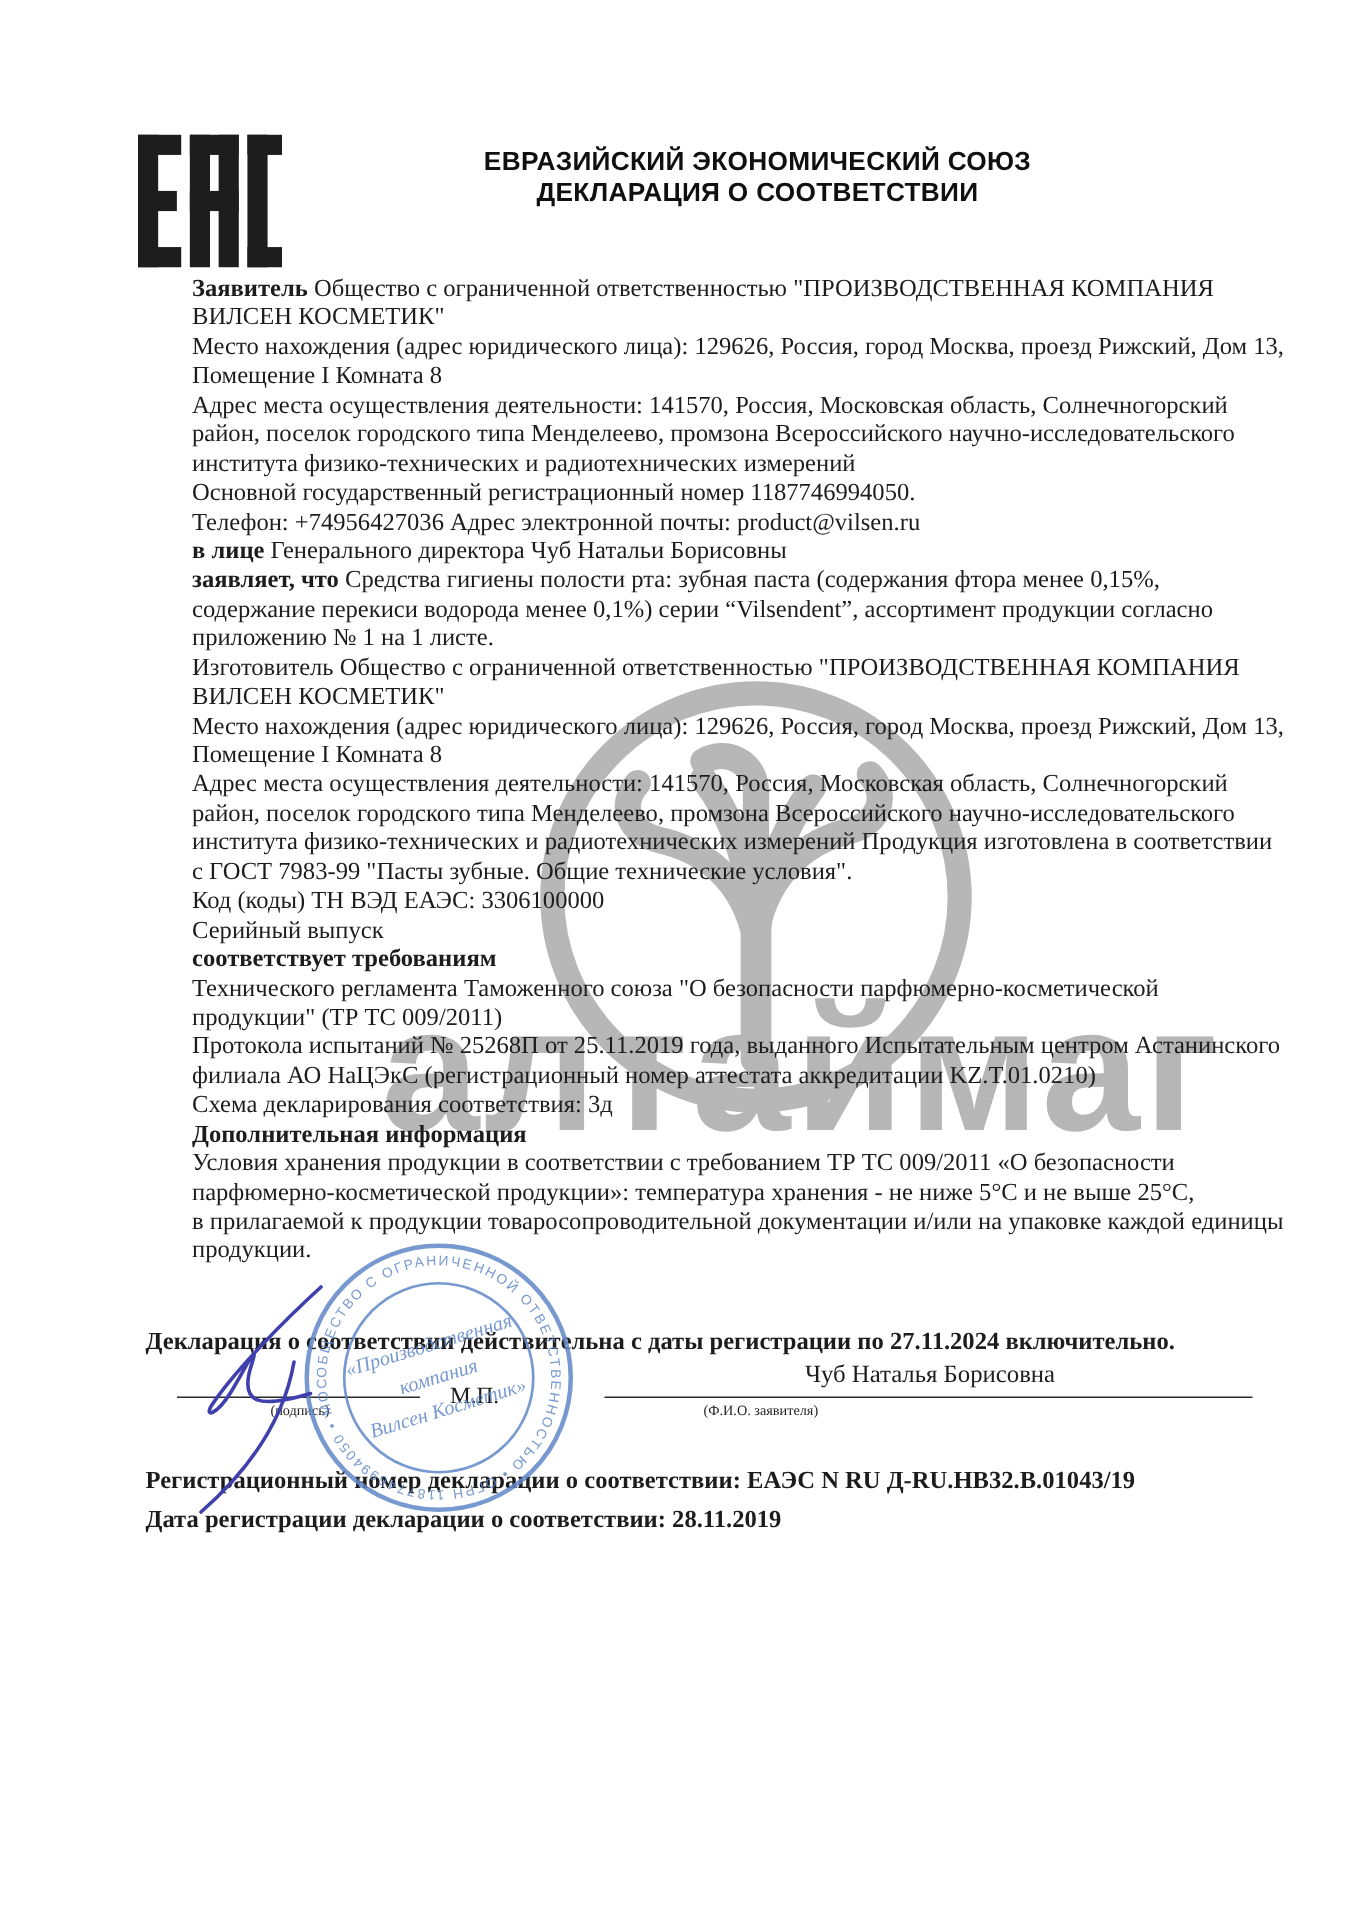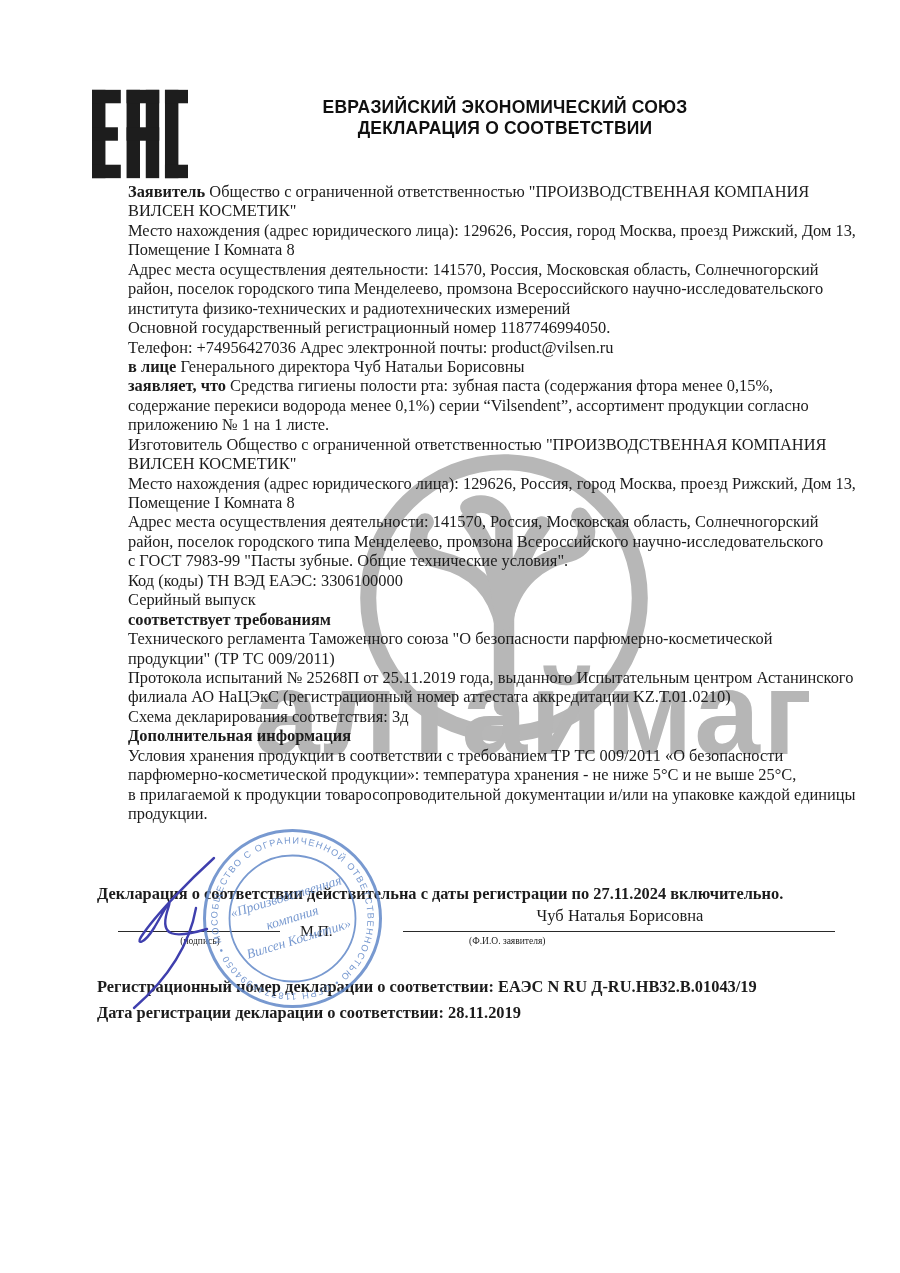--- a/index.html
+++ b/index.html
@@ -98,20 +98,21 @@
       <div class="ln"><b>в лице</b> Генерального директора Чуб Натальи Борисовны</div>
       <div class="ln"><b>заявляет, что</b> Средства гигиены полости рта: зубная паста (содержания фтора менее 0,15%,</div>
       <div class="ln">содержание перекиси водорода менее 0,1%) серии “Vilsendent”, ассортимент продукции согласно</div>
       <div class="ln">приложению № 1 на 1 листе.</div>
       <div class="ln">Изготовитель Общество с ограниченной ответственностью "ПРОИЗВОДСТВЕННАЯ КОМПАНИЯ</div>
       <div class="ln">ВИЛСЕН КОСМЕТИК"</div>
       <div class="ln">Место нахождения (адрес юридического лица): 129626, Россия, город Москва, проезд Рижский, Дом 13,</div>
       <div class="ln">Помещение I Комната 8</div>
       <div class="ln">Адрес места осуществления деятельности: 141570, Россия, Московская область, Солнечногорский</div>
       <div class="ln">район, поселок городского типа Менделеево, промзона Всероссийского научно-исследовательского</div>
+      <div class="ln">института физико-технических и радиотехнических измерений Продукция изготовлена в соответствии</div>
       <div class="ln">с ГОСТ 7983-99 "Пасты зубные. Общие технические условия".</div>
       <div class="ln">Код (коды) ТН ВЭД ЕАЭС: 3306100000</div>
       <div class="ln">Серийный выпуск</div>
       <div class="ln"><b>соответствует требованиям</b></div>
       <div class="ln">Технического регламента Таможенного союза "О безопасности парфюмерно-косметической</div>
       <div class="ln">продукции" (ТР ТС 009/2011)</div>
       <div class="ln">Протокола испытаний № 25268П от 25.11.2019 года, выданного Испытательным центром Астанинского</div>
       <div class="ln">филиала АО НаЦЭкС (регистрационный номер аттестата аккредитации KZ.T.01.0210)</div>
       <div class="ln">Схема декларирования соответствия: 3д</div>
       <div class="ln"><b>Дополнительная информация</b></div>

